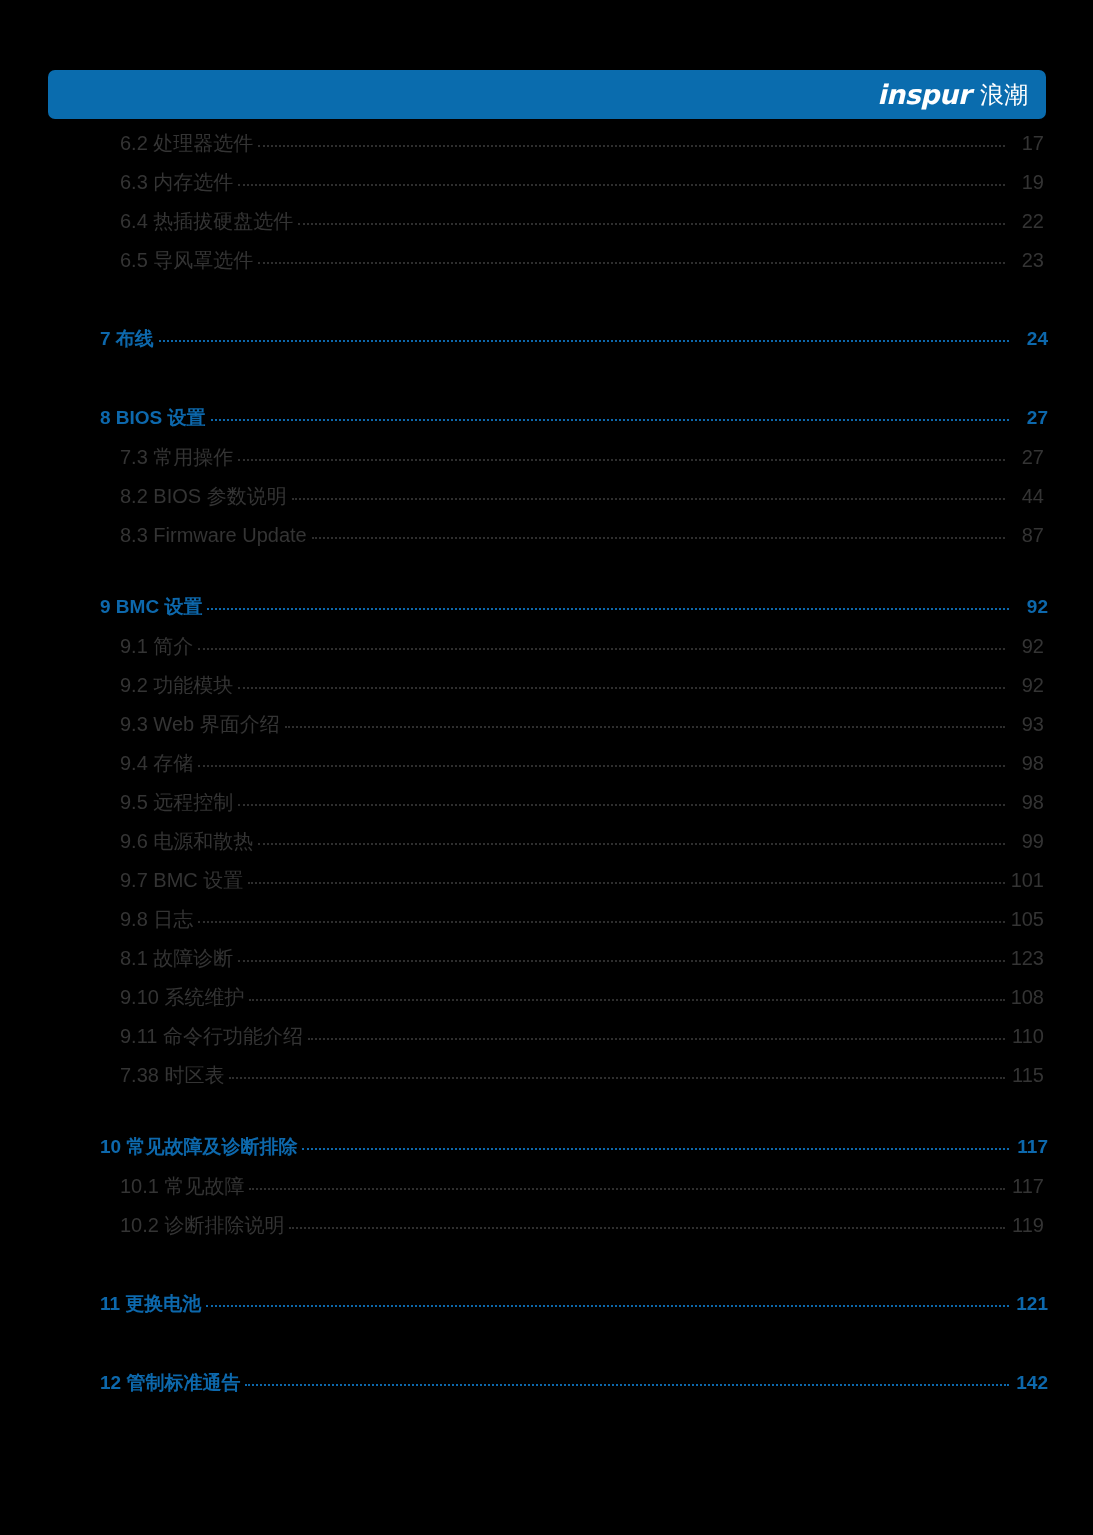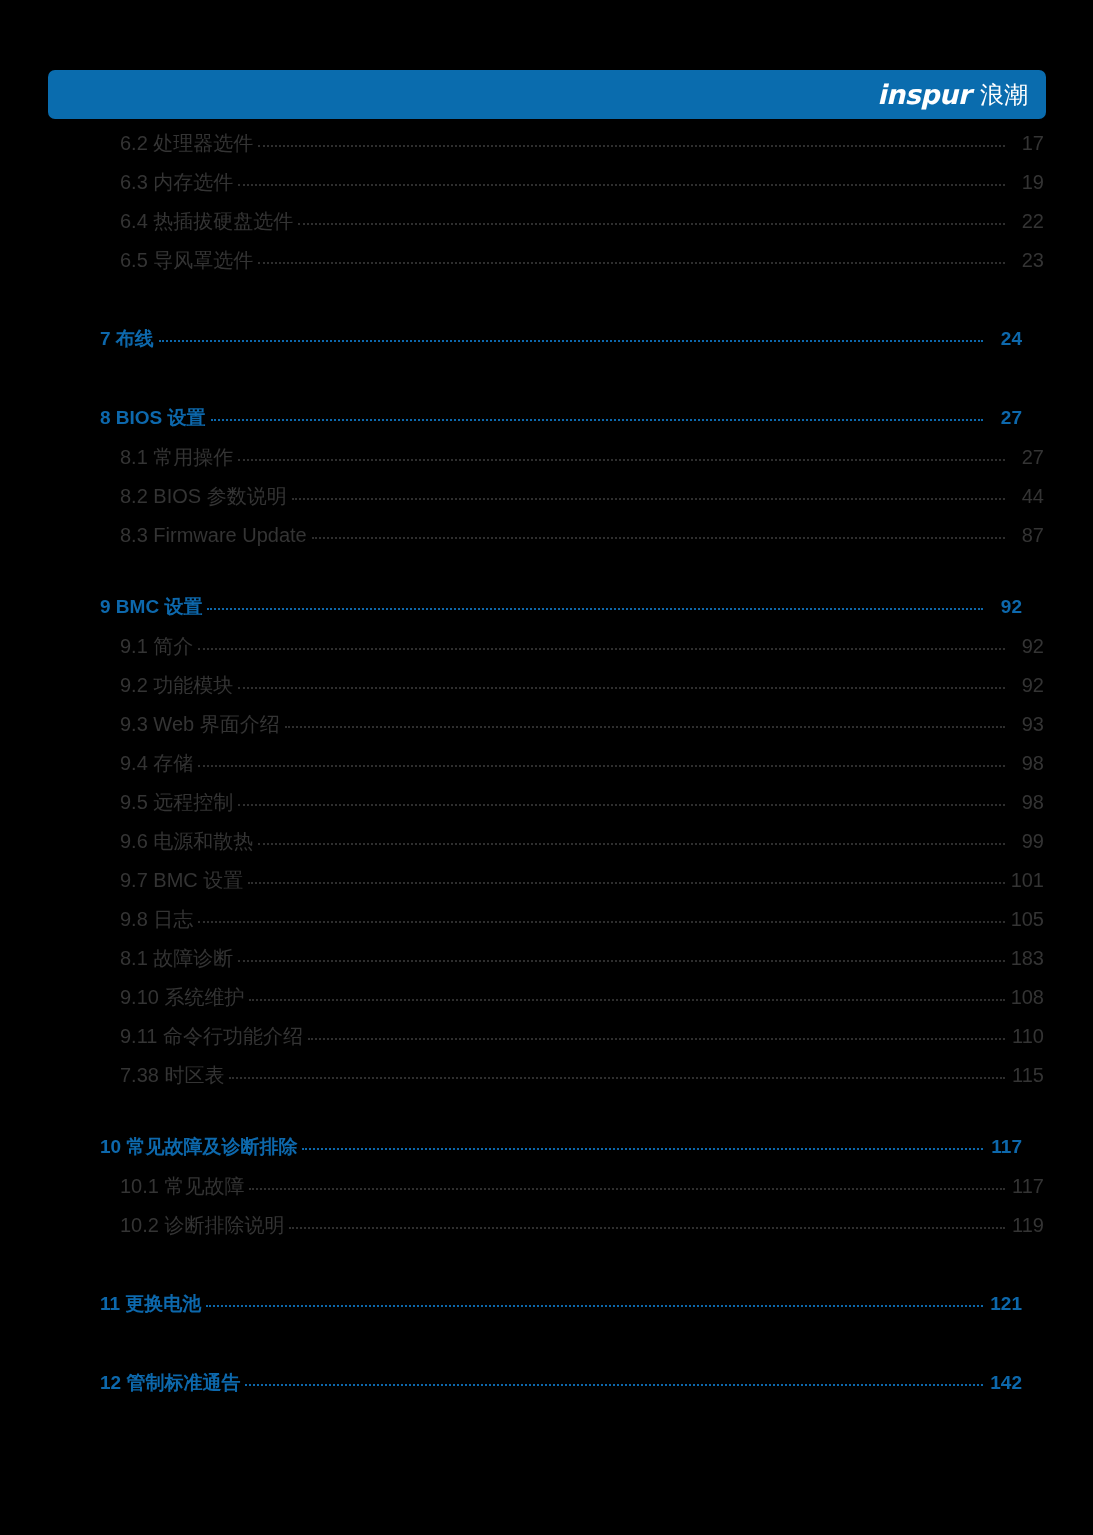--- a/index.html
+++ b/index.html
@@ -93,21 +93,21 @@
   }
   .entry .page {
     flex: 0 0 auto;
     text-align: right;
     white-space: nowrap;
   }
 
   
   .entry.lvl1 {
     padding-left: 100px;
-    padding-right: 71px;
+    padding-right: 45px;
     font-size: 19px;
     font-weight: bold;
     color: #0d68ac;
   }
   .entry.lvl1 .leader::before { border-bottom-color: #0d68ac; }
   .entry.lvl1 .page { min-width: 34px; }
 
   
   .entry.lvl2 {
     padding-left: 120px;
@@ -168,21 +168,21 @@
   <div class="spacer-lg"></div>
 
   <div class="entry lvl1">
     <span class="label">8 BIOS 设置</span>
     <span class="leader"></span>
     <span class="page">27</span>
   </div>
 
   <div class="toc-group">
     <div class="entry lvl2">
-      <span class="label">8.1   常用操作</span>
+      <span class="label">7.3   常用操作</span>
       <span class="leader"></span>
       <span class="page">27</span>
     </div>
     <div class="entry lvl2">
       <span class="label">8.2   BIOS 参数说明</span>
       <span class="leader"></span>
       <span class="page">44</span>
     </div>
     <div class="entry lvl2">
       <span class="label">8.3   Firmware Update</span>
@@ -236,21 +236,21 @@
       <span class="page">101</span>
     </div>
     <div class="entry lvl2">
       <span class="label">9.8 日志</span>
       <span class="leader"></span>
       <span class="page">105</span>
     </div>
     <div class="entry lvl2">
       <span class="label">8.1 故障诊断</span>
       <span class="leader"></span>
-      <span class="page">183</span>
+      <span class="page">123</span>
     </div>
     <div class="entry lvl2">
       <span class="label">9.10 系统维护</span>
       <span class="leader"></span>
       <span class="page">108</span>
     </div>
     <div class="entry lvl2">
       <span class="label">9.11 命令行功能介绍</span>
       <span class="leader"></span>
       <span class="page">110</span>

